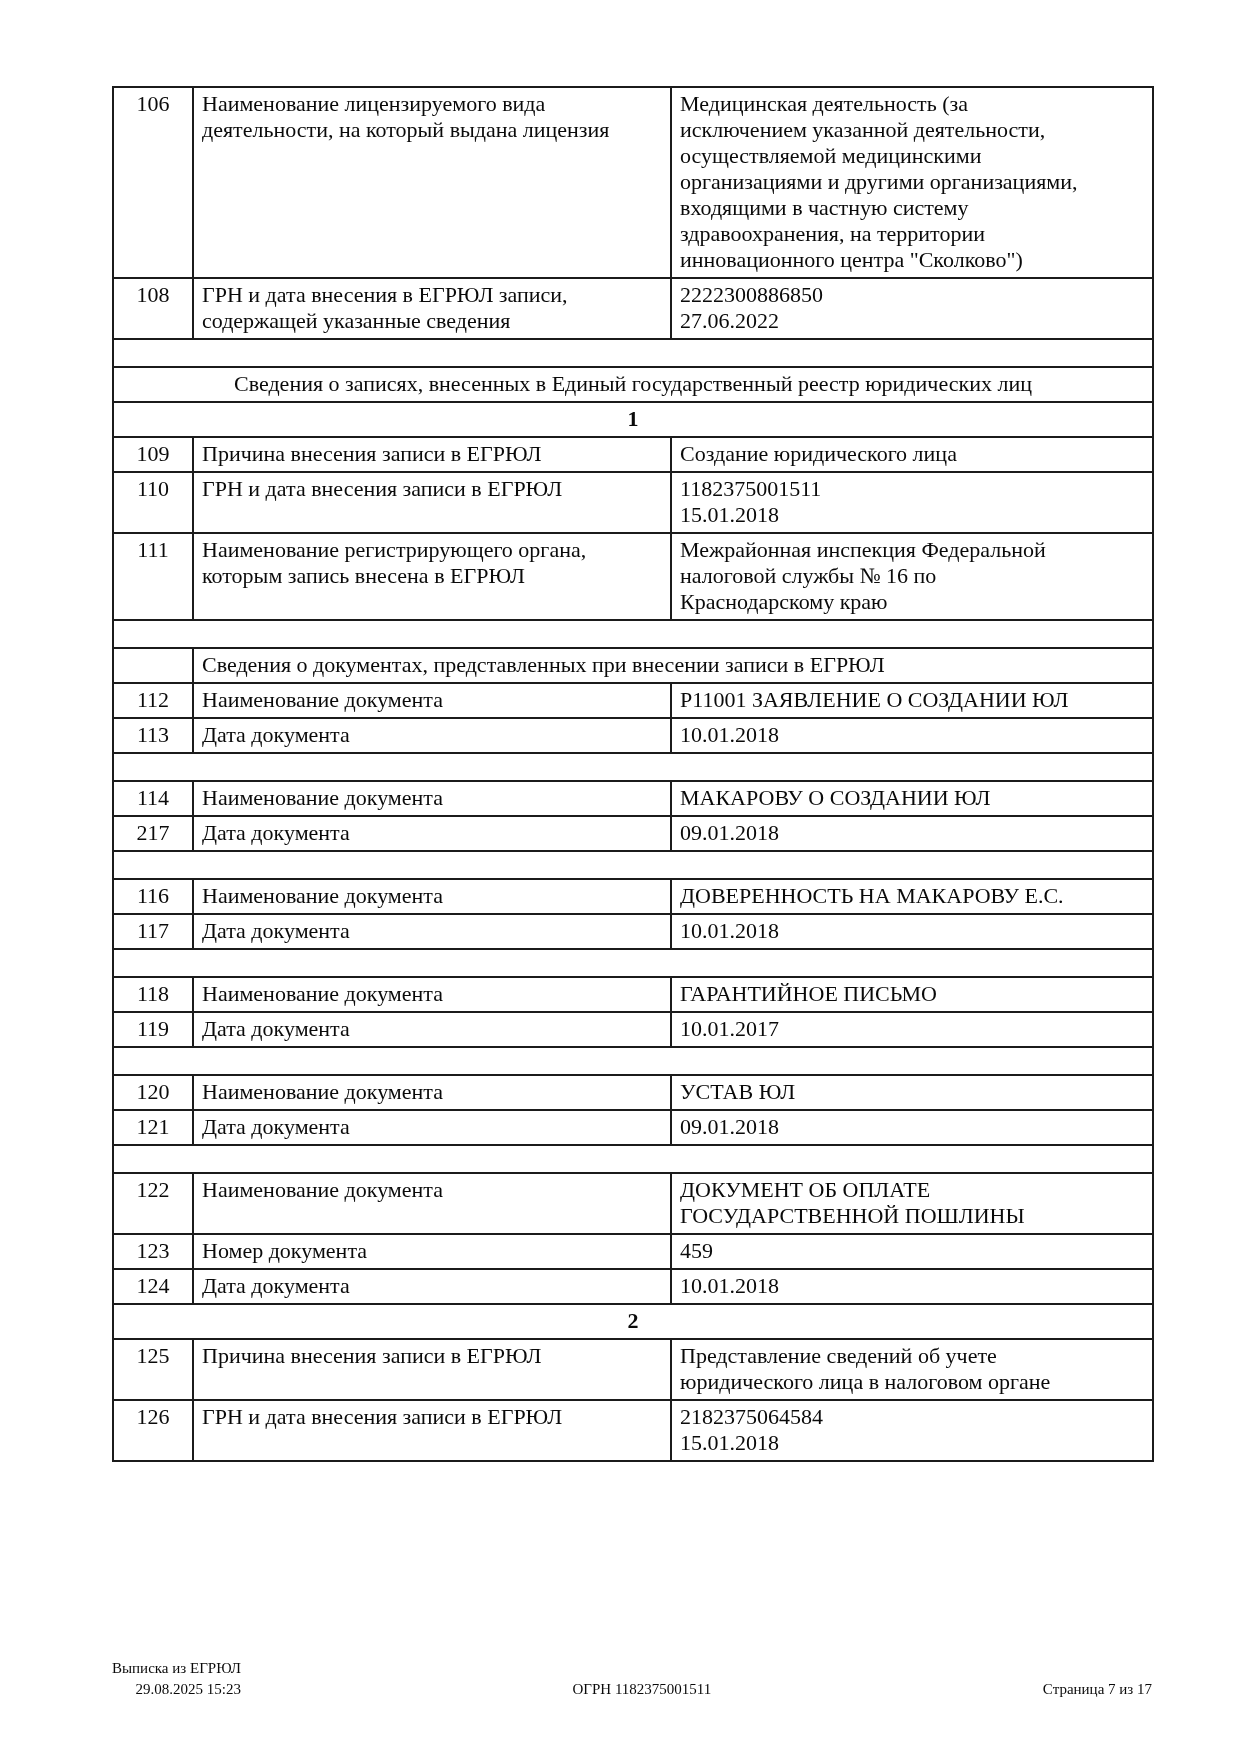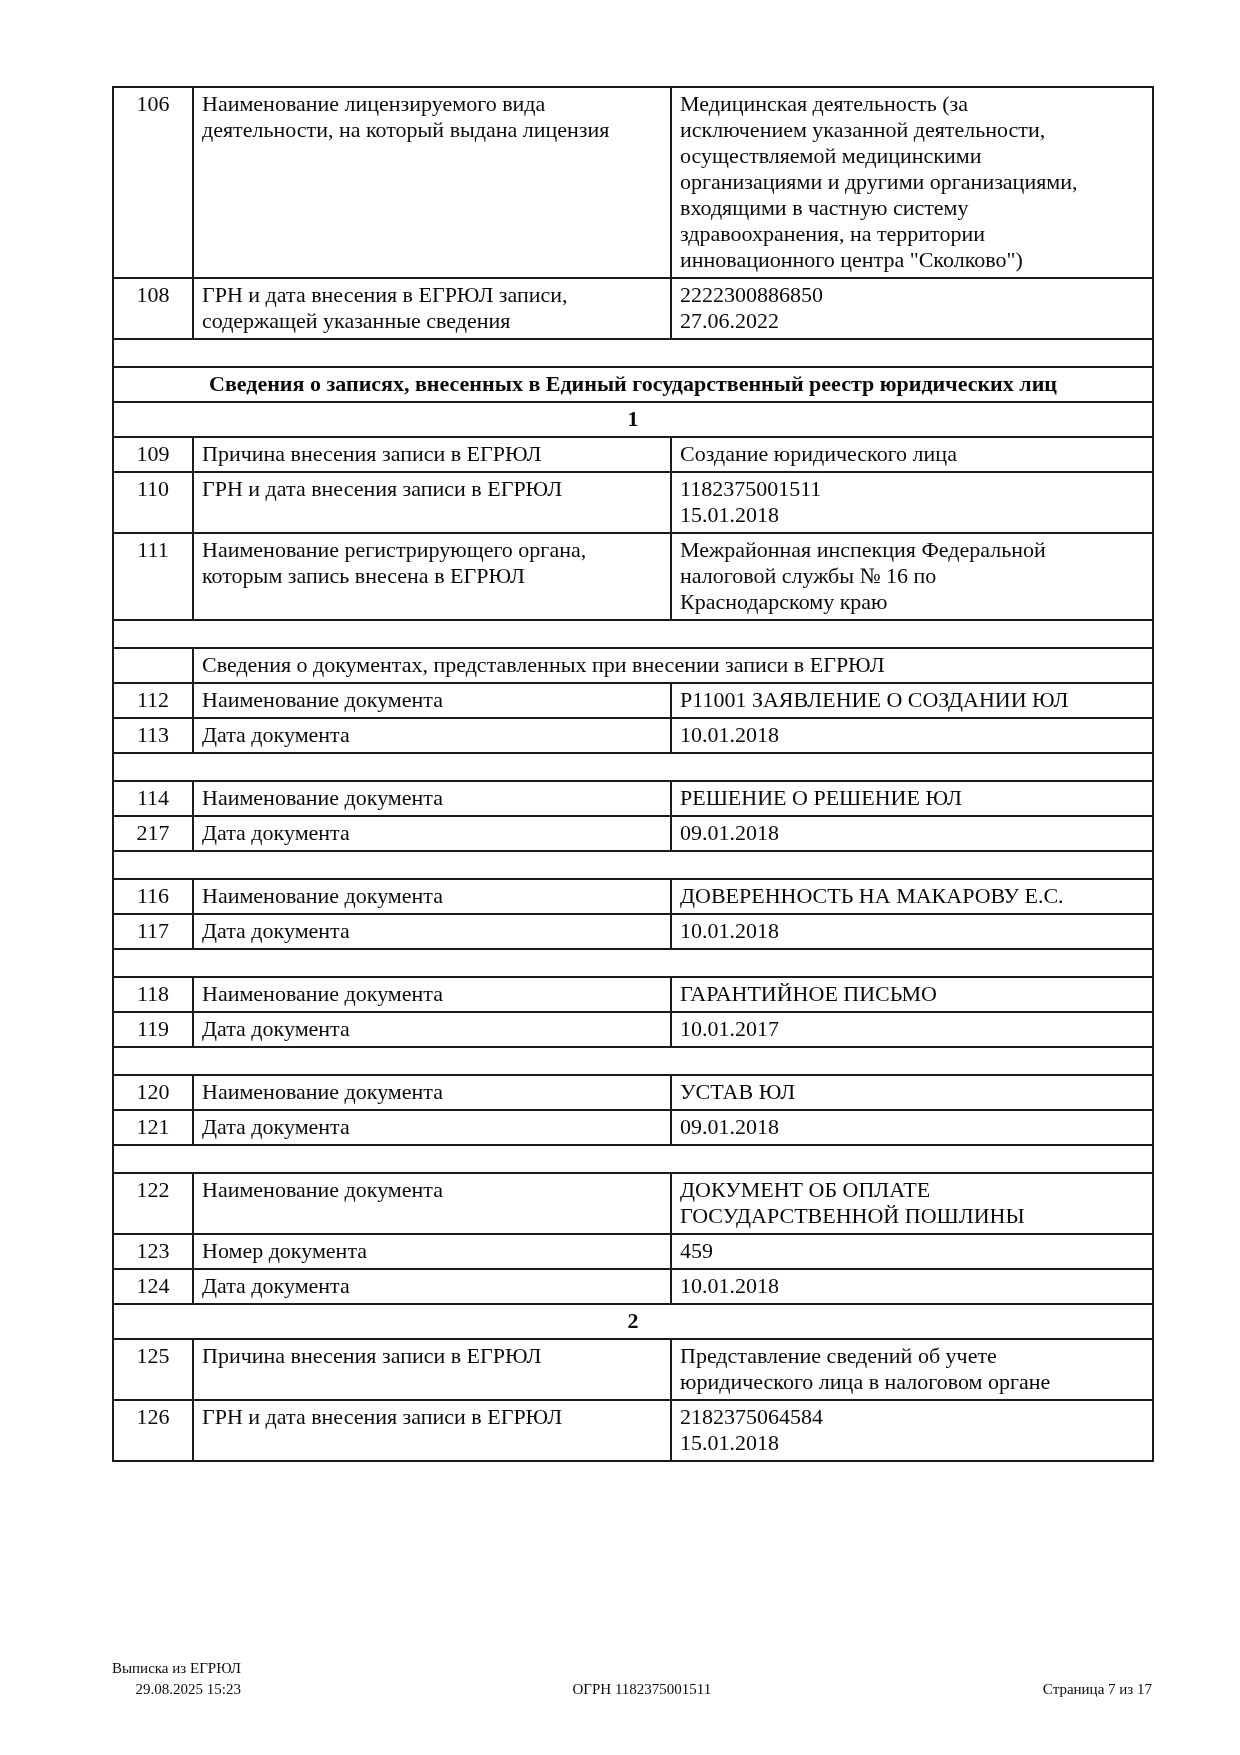--- a/index.html
+++ b/index.html
@@ -39,21 +39,21 @@
   td.num {
     text-align: center;
     padding-left: 2px;
     padding-right: 2px;
   }
   tr.spacer td {
     height: 26px;
     padding: 0;
   }
   td.section-header {
-    font-weight: bold;
+    font-weight: normal;
     text-align: center;
     font-size: 23px;
     white-space: nowrap;
   }
   td.group-num {
     font-weight: bold;
     text-align: center;
     font-size: 23px;
   }
   td.subheader {
@@ -149,21 +149,21 @@
         <td class="num">113</td>
         <td class="lbl">Дата документа</td>
         <td class="val">10.01.2018</td>
       </tr>
       <tr class="spacer">
           <td colspan="3"></td>
         </tr>
       <tr>
         <td class="num">114</td>
         <td class="lbl">Наименование документа</td>
-        <td class="val">РЕШЕНИЕ О РЕШЕНИЕ ЮЛ</td>
+        <td class="val">МАКАРОВУ О СОЗДАНИИ ЮЛ</td>
       </tr>
       <tr>
         <td class="num">217</td>
         <td class="lbl">Дата документа</td>
         <td class="val">09.01.2018</td>
       </tr>
       <tr class="spacer">
           <td colspan="3"></td>
         </tr>
       <tr>

